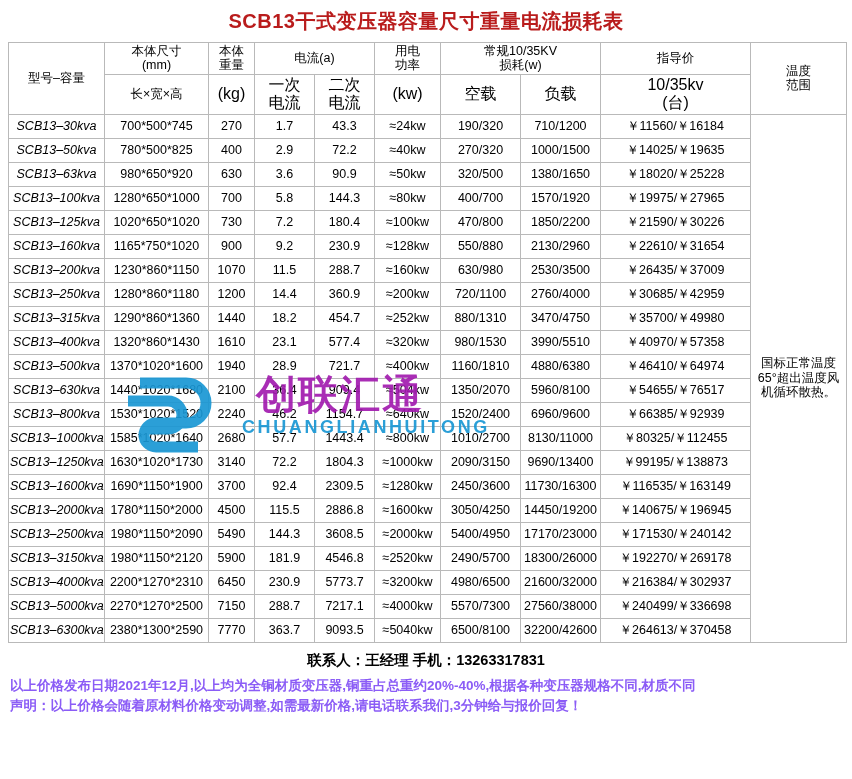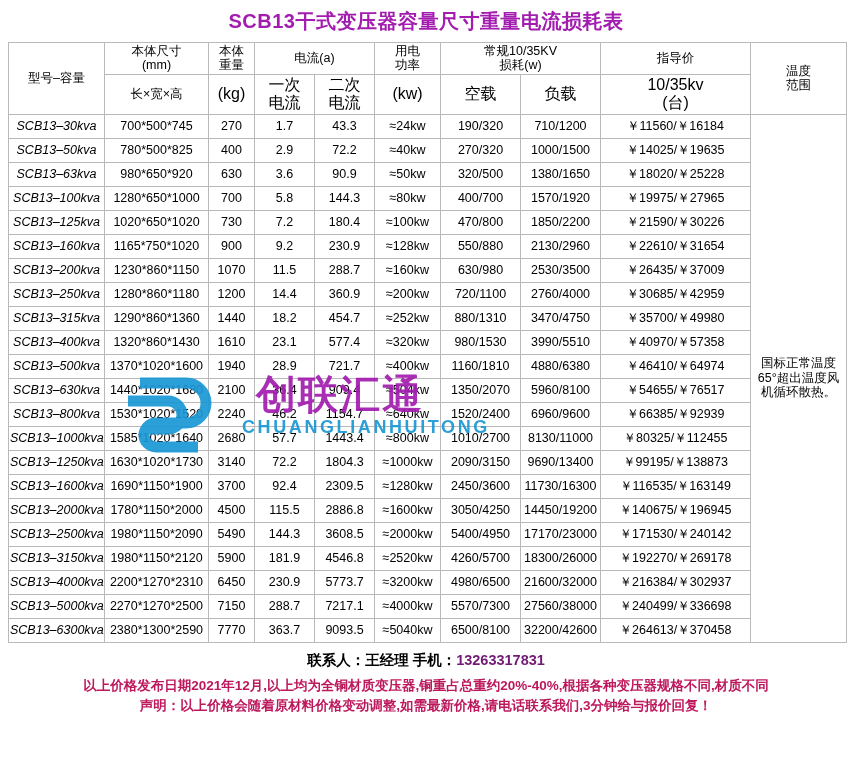--- a/index.html
+++ b/index.html
@@ -12,21 +12,21 @@
     position: relative;
     width: 852px;
     height: 779px;
     background: #ffffff;
     overflow: hidden;
   }
   #title {
     text-align: center;
     font-size: 20px;
     font-weight: bold;
-    color: #a21caf;
+    color: #b91c1c;
     padding: 8px 0 7px 0;
     letter-spacing: 0.5px;
   }
   table.spec {
     border-collapse: collapse;
     width: 836px;
     margin: 0 8px;
     table-layout: fixed;
   }
   table.spec td, table.spec th {
@@ -60,24 +60,23 @@
     line-height: 1.5;
     color: #000000;
   }
   .contact {
     text-align: center;
     font-size: 14.5px;
     font-weight: bold;
     color: #000000;
     padding: 8px 0 5px 0;
   }
-  .contact .phone { color: #701a75; }
+  .contact .phone { color: #000000; }
   .notes {
-    text-align: center;
-    color: #be185d;
+    color: #8b5cf6;
     font-size: 13.5px;
     font-weight: bold;
     line-height: 1.55;
     padding: 1px 10px 4px 10px;
   }
   
   #watermark {
     position: absolute;
     left: 120px;
     top: 365px;
@@ -382,21 +381,21 @@
           <td>17170/23000</td>
           <td>￥171530/￥240142</td>
         </tr>
         <tr>
           <td class="model">SCB13–3150kva</td>
           <td>1980*1150*2120</td>
           <td>5900</td>
           <td>181.9</td>
           <td>4546.8</td>
           <td>≈2520kw</td>
-          <td>4260/5700</td>
+          <td>2490/5700</td>
           <td>18300/26000</td>
           <td>￥192270/￥269178</td>
         </tr>
         <tr>
           <td class="model">SCB13–4000kva</td>
           <td>2200*1270*2310</td>
           <td>6450</td>
           <td>230.9</td>
           <td>5773.7</td>
           <td>≈3200kw</td>

